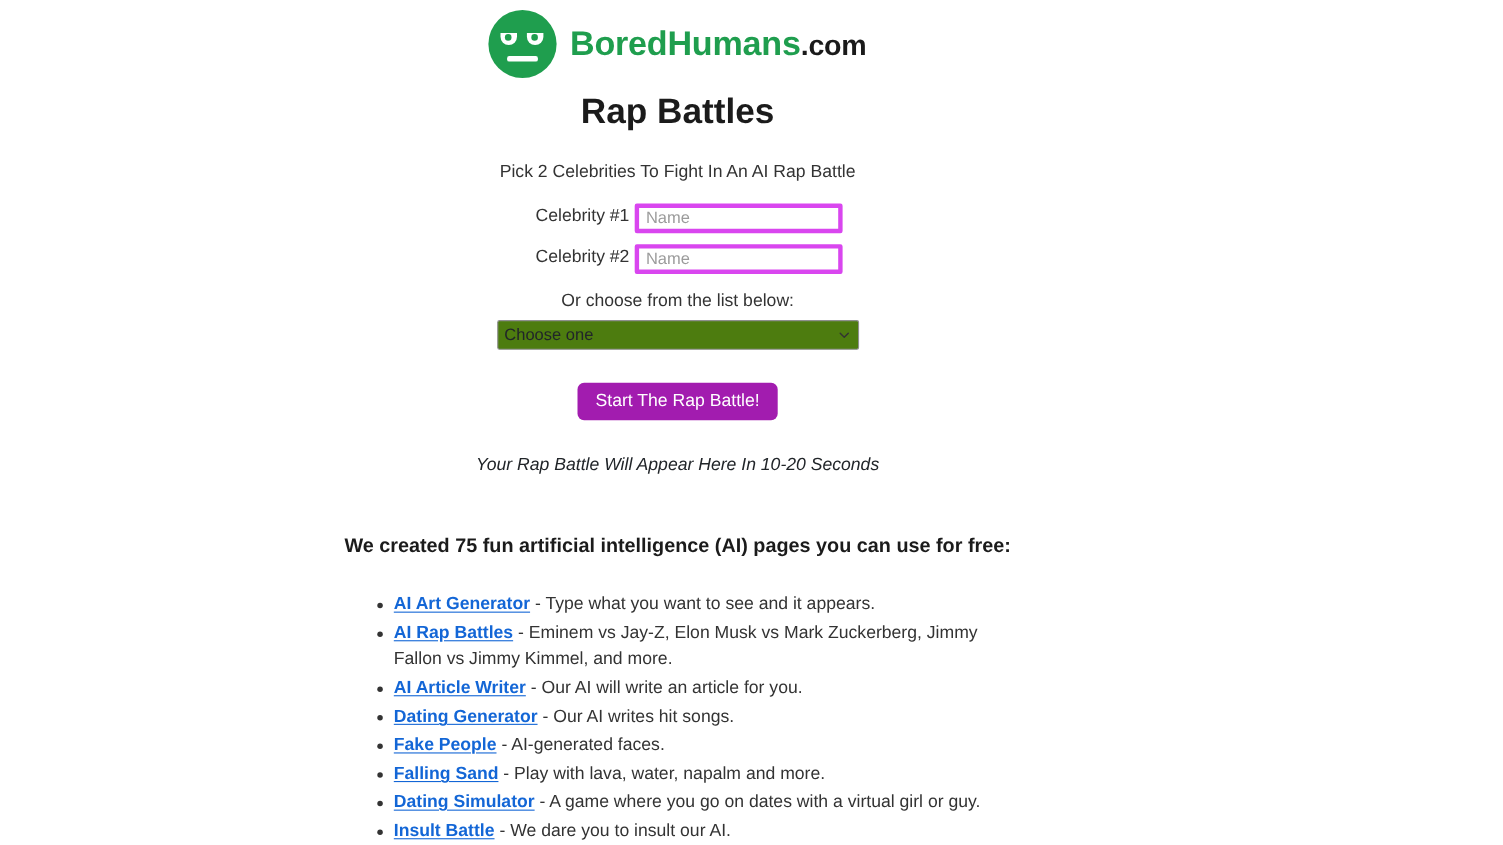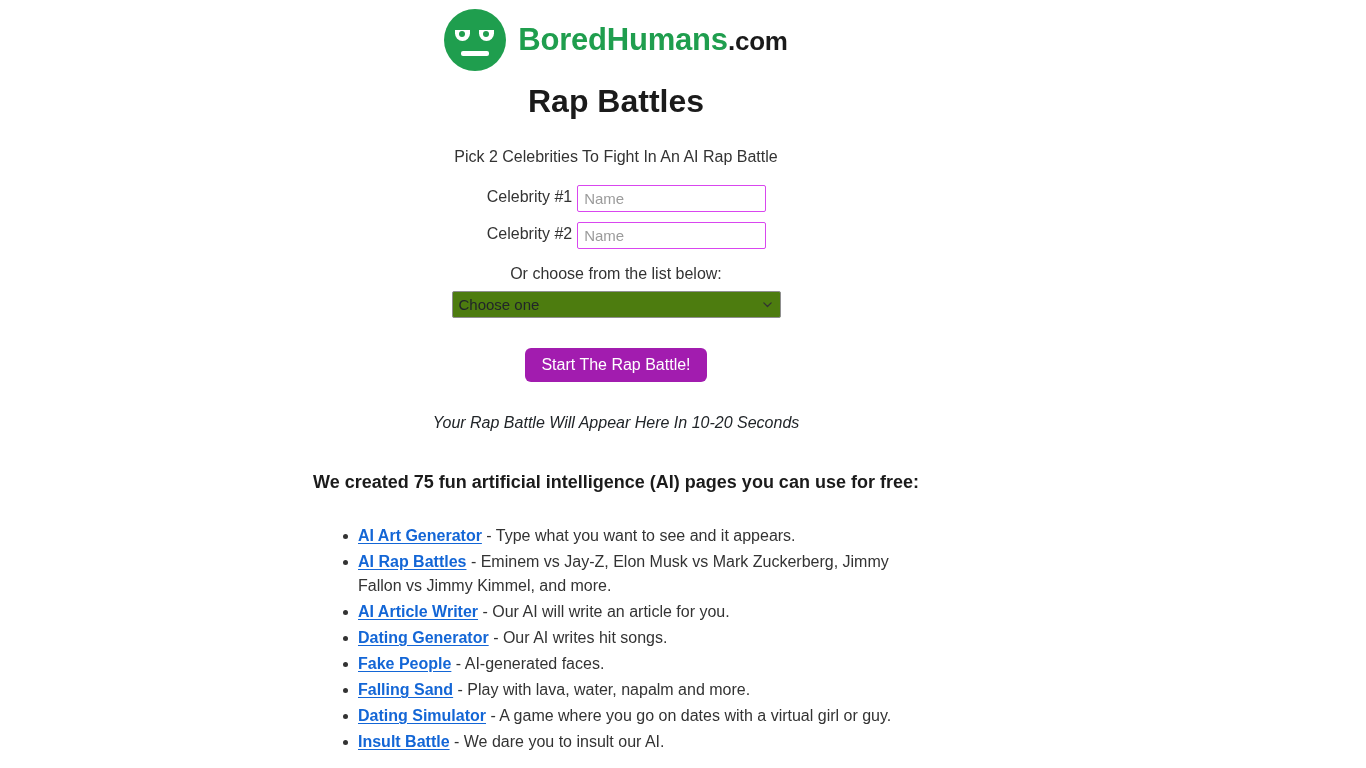--- a/index.html
+++ b/index.html
@@ -113,21 +113,21 @@
     padding-right: 5px;
     white-space: nowrap;
   }
   .text-input {
     width: 189px;
     height: 27px;
     padding: 2px 6px;
     font-size: 15px;
     font-family: "Liberation Sans", "DejaVu Sans", sans-serif;
     color: #212529;
-    border: 1px solid #d946ef;
+    border: 4px solid #d946ef;
     border-radius: 2px;
     background: #ffffff;
     outline: none;
   }
   .text-input::placeholder { color: #9b9b9b; }
 
   .choose-label {
     text-align: center;
     font-size: 16px;
     color: #333333;
@@ -187,21 +187,21 @@
     color: #212529;
     margin-top: 29px;
   }
 
   
   .section-heading {
     text-align: center;
     font-size: 18px;
     font-weight: bold;
     color: #1b1b1b;
-    margin-top: 34px;
+    margin-top: 48px;
   }
 
   .pages-list {
     width: 560px;
     margin: 28px auto 0 auto;
     padding: 0;
     list-style: none;
   }
   .pages-list li {
     position: relative;

